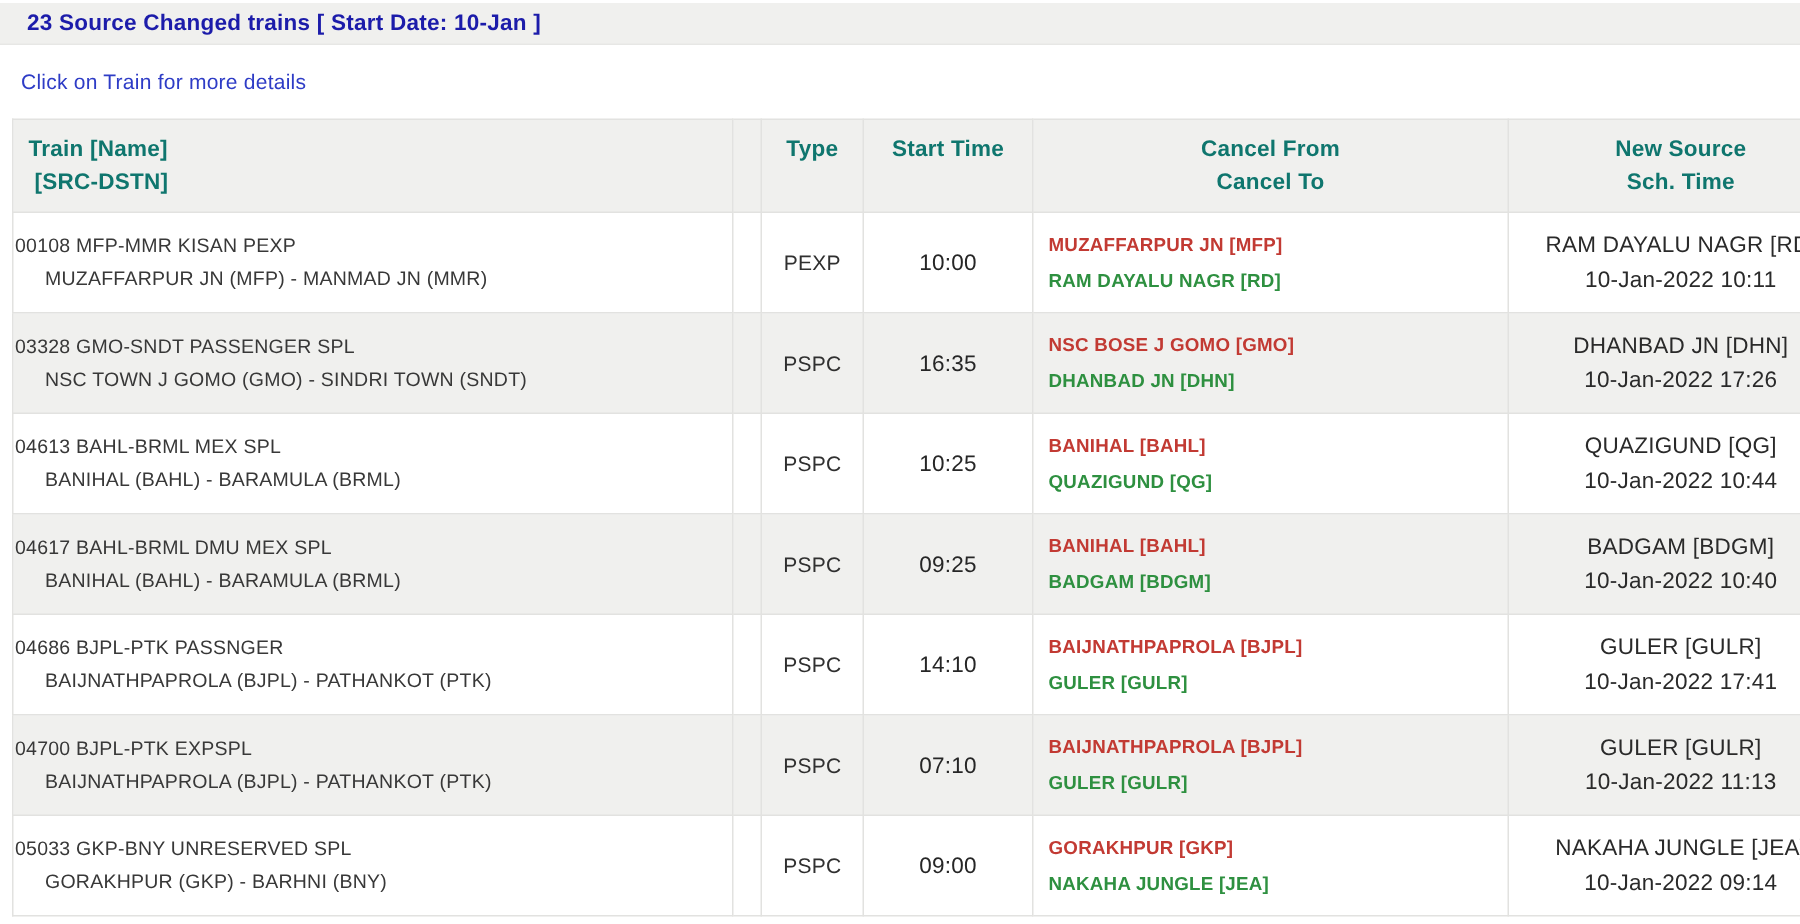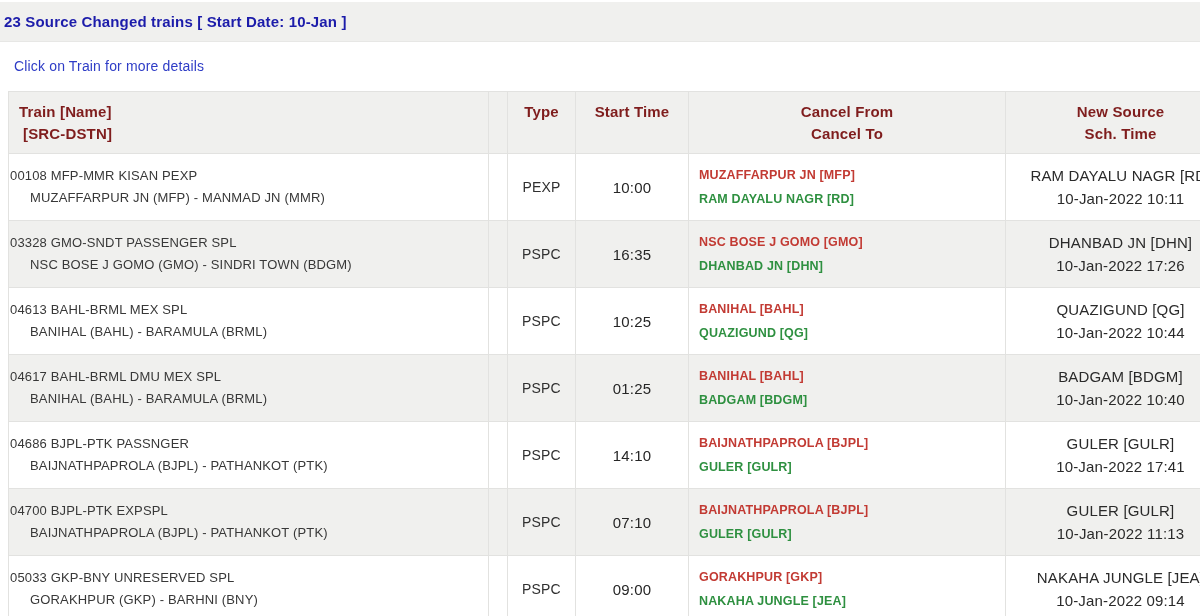--- a/index.html
+++ b/index.html
@@ -13,41 +13,41 @@
     --text:#303030;
   }
   *{box-sizing:border-box;}
   html,body{margin:0;padding:0;}
   body{
     width:1200px;height:616px;overflow:hidden;background:#fff;
     font-family:"Liberation Sans","DejaVu Sans",sans-serif;
     color:var(--text);letter-spacing:0.01em;
   }
   .topbar{
-    margin-top:2px;height:40px;background:var(--hdr-bg);
+    margin-top:2px;height:28px;background:var(--hdr-bg);
     border-bottom:1px solid #e7e7e5;display:flex;align-items:center;
-    padding-left:4px;
+    padding-left:18px;
   }
   .topbar .title{
     font-size:15px;font-weight:700;color:var(--title-blue);
   }
   .subtitle{
     margin:16px 0 0 14px;font-size:14px;color:var(--link-blue);
   }
   table.trains{
     margin:17px 0 0 8px;border-collapse:collapse;table-layout:fixed;
     width:1227px;
   }
   table.trains th,table.trains td{
     border:1px solid var(--border);
   }
   thead tr{height:62px;background:var(--hdr-bg);}
   thead th{
     vertical-align:top;padding-top:9px;font-size:15px;font-weight:700;
-    color:#7f1d1d;line-height:22px;text-align:center;
+    color:#0f766e;line-height:22px;text-align:center;
   }
   thead th.col-train{text-align:left;padding-left:10px;}
   thead th.col-train .line2{margin-left:4px;}
   tbody tr{height:67px;background:#ffffff;}
   tbody tr:nth-child(even){background:var(--stripe-bg);}
   td.cell-train{vertical-align:middle;}
   .train-title{font-size:13px;color:#383838;line-height:22px;}
   .train-route{font-size:13px;color:#383838;line-height:22px;margin-left:20px;}
   td.cell-type,td.cell-start{text-align:center;vertical-align:middle;margin-top:20px;}
   td.cell-type{font-size:14px;color:#303030;}
@@ -109,21 +109,21 @@
       <div class="cancel-to">RAM DAYALU NAGR [RD]</div>
     </td>
     <td class="cell-newsrc">
       <div class="new-source">RAM DAYALU NAGR [RD]</div>
       <div class="new-time">10-Jan-2022 10:11</div>
     </td>
   </tr>
       <tr>
     <td class="cell-train">
       <div class="train-title">03328 GMO-SNDT PASSENGER SPL</div>
-      <div class="train-route">NSC BOSE J GOMO (GMO) - SINDRI TOWN (BDGM)</div>
+      <div class="train-route">NSC TOWN J GOMO (GMO) - SINDRI TOWN (SNDT)</div>
     </td>
     <td class="cell-spacer"></td>
     <td class="cell-type">PSPC</td>
     <td class="cell-start">16:35</td>
     <td class="cell-cancel">
       <div class="cancel-from">NSC BOSE J GOMO [GMO]</div>
       <div class="cancel-to">DHANBAD JN [DHN]</div>
     </td>
     <td class="cell-newsrc">
       <div class="new-source">DHANBAD JN [DHN]</div>
@@ -147,21 +147,21 @@
       <div class="new-time">10-Jan-2022 10:44</div>
     </td>
   </tr>
       <tr>
     <td class="cell-train">
       <div class="train-title">04617 BAHL-BRML DMU MEX SPL</div>
       <div class="train-route">BANIHAL (BAHL) - BARAMULA (BRML)</div>
     </td>
     <td class="cell-spacer"></td>
     <td class="cell-type">PSPC</td>
-    <td class="cell-start">01:25</td>
+    <td class="cell-start">09:25</td>
     <td class="cell-cancel">
       <div class="cancel-from">BANIHAL [BAHL]</div>
       <div class="cancel-to">BADGAM [BDGM]</div>
     </td>
     <td class="cell-newsrc">
       <div class="new-source">BADGAM [BDGM]</div>
       <div class="new-time">10-Jan-2022 10:40</div>
     </td>
   </tr>
       <tr>

